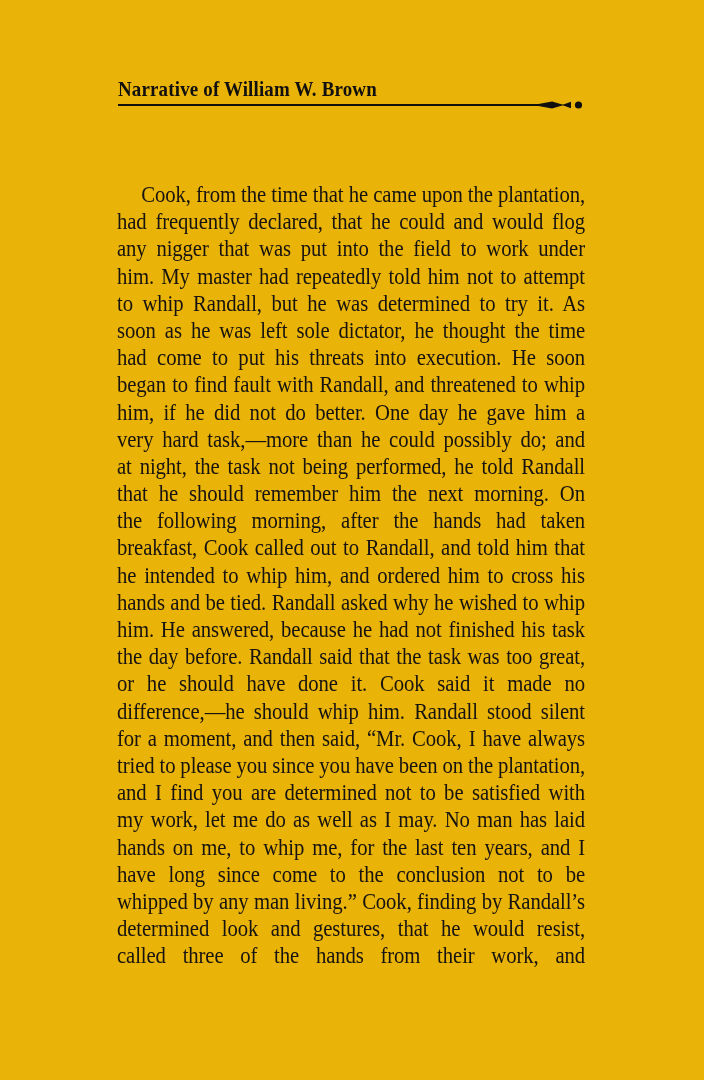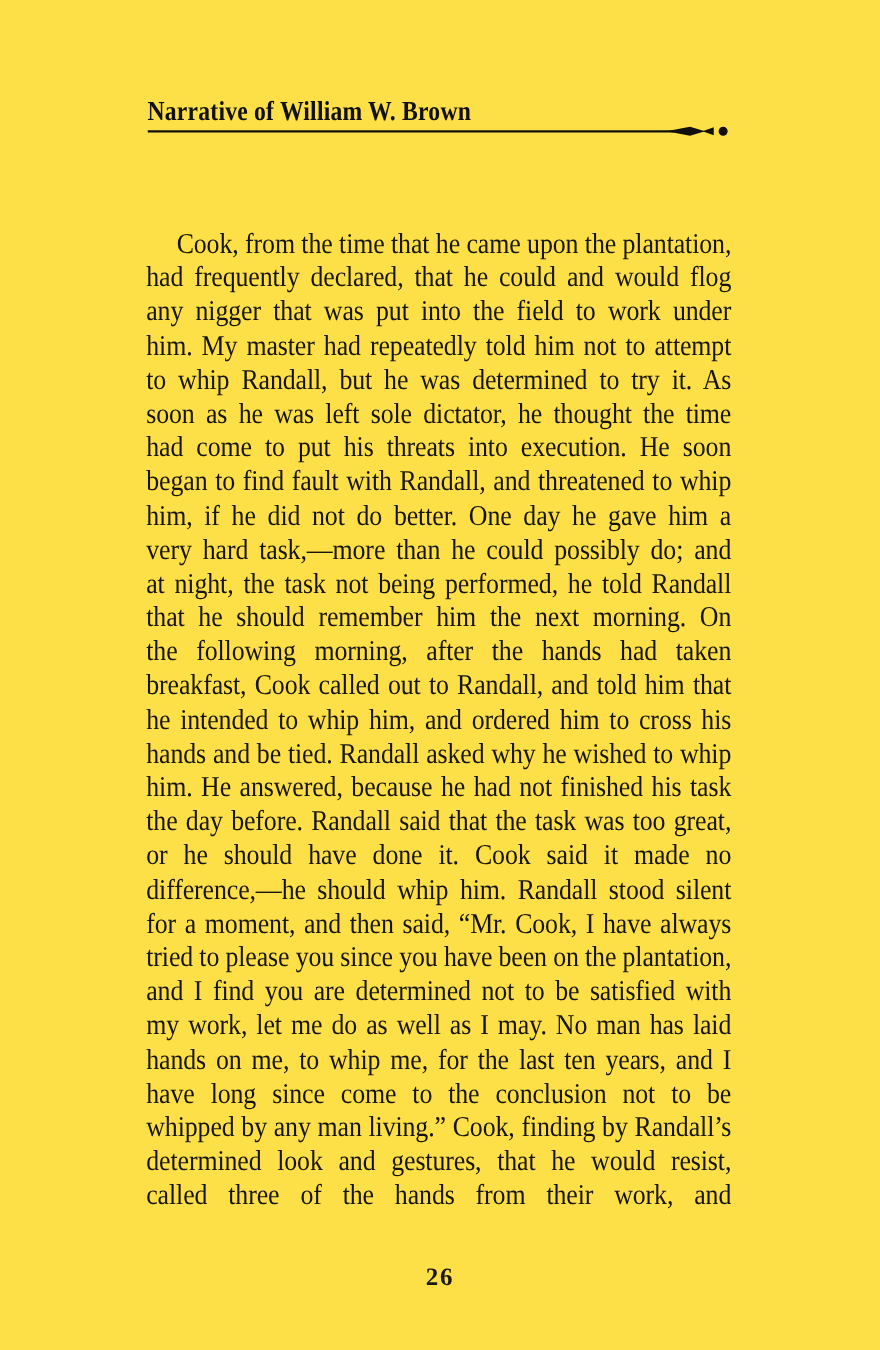--- a/index.html
+++ b/index.html
@@ -4,21 +4,21 @@
 <style>
   html, body { margin: 0; padding: 0; }
   body {
     width: 704px; height: 1080px;
     background: #fcfcf9;
     font-family: "Liberation Serif", serif;
   }
   .page {
     position: relative;
     width: 704px; height: 1080px;
-    background: #fde047;
+    background: #eab308;
     overflow: hidden;
     color: #161310;
   }
   .header-title {
     position: absolute;
     left: 118px; top: 76px;
     font-size: 22px;
     font-weight: 700;
     letter-spacing: 0.2px;
     white-space: nowrap;
@@ -97,15 +97,14 @@
     <div class="body-line">tried to please you since you have been on the plantation,</div>
     <div class="body-line">and I find you are determined not to be satisfied with</div>
     <div class="body-line">my work, let me do as well as I may. No man has laid</div>
     <div class="body-line">hands on me, to whip me, for the last ten years, and I</div>
     <div class="body-line">have long since come to the conclusion not to be</div>
     <div class="body-line">whipped by any man living.” Cook, finding by Randall’s</div>
     <div class="body-line">determined look and gestures, that he would resist,</div>
     <div class="body-line">called three of the hands from their work, and</div>
   </div>
 
-  <div class="page-number">26</div>
 
 </div>
 
 </body></html>

